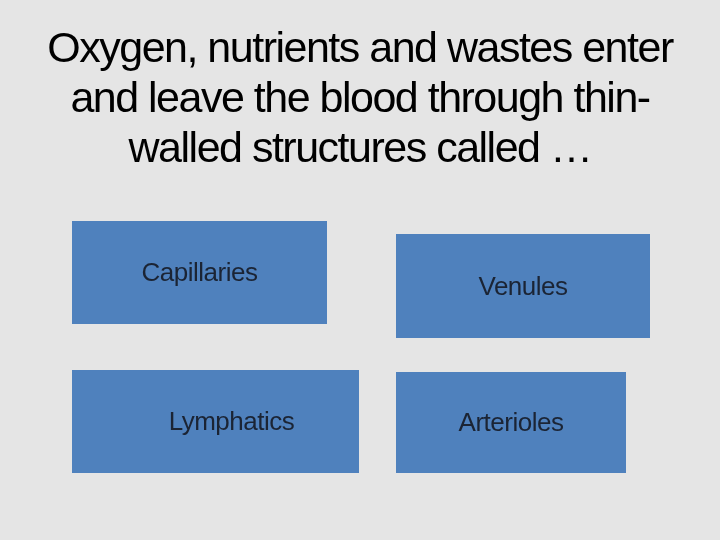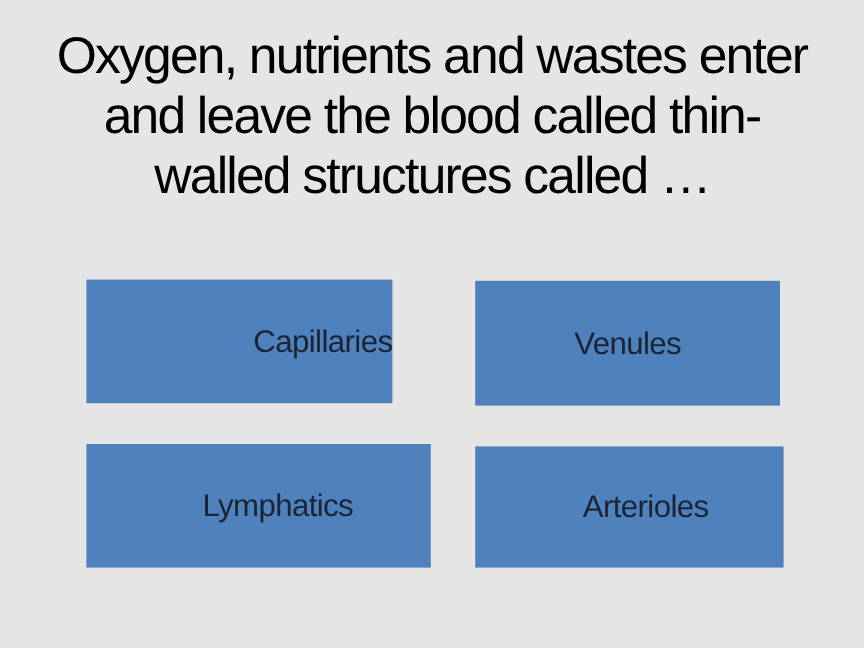--- a/index.html
+++ b/index.html
@@ -40,33 +40,33 @@
     align-items: center;
     justify-content: center;
     cursor: pointer;
   }
   .answer-box .answer-label {
     color: #1b2434;
     font-size: 26px;
     font-weight: 400;
     letter-spacing: -0.5px;
   }
-  .pos-a { left: 72px;  top: 233px; justify-content: flex-end; }
+  .pos-a { left: 72px;  top: 221px; }
   .pos-b { left: 396px; top: 234px; width: 254px; height: 104px; text-align: right; }
   .pos-c { left: 72px;  top: 370px; padding-left: 32px; }
-  .pos-d { left: 396px; top: 372px; width: 230px; height: 101px; padding-left: 27px; }
+  .pos-d { left: 396px; top: 372px; width: 230px; height: 101px; }
 </style>
 </head>
 <body>
 
 <div class="slide">
 
   <div class="title">
     <span class="line">Oxygen, nutrients and wastes enter</span>
-    <span class="line">and leave the blood called thin-</span>
+    <span class="line">and leave the blood through thin-</span>
     <span class="line">walled structures called …</span>
   </div>
 
   <div class="answer-box pos-a">
     <span class="answer-label">Capillaries</span>
   </div>
 
   <div class="answer-box pos-b">
     <span class="answer-label">Venules</span>
   </div>

